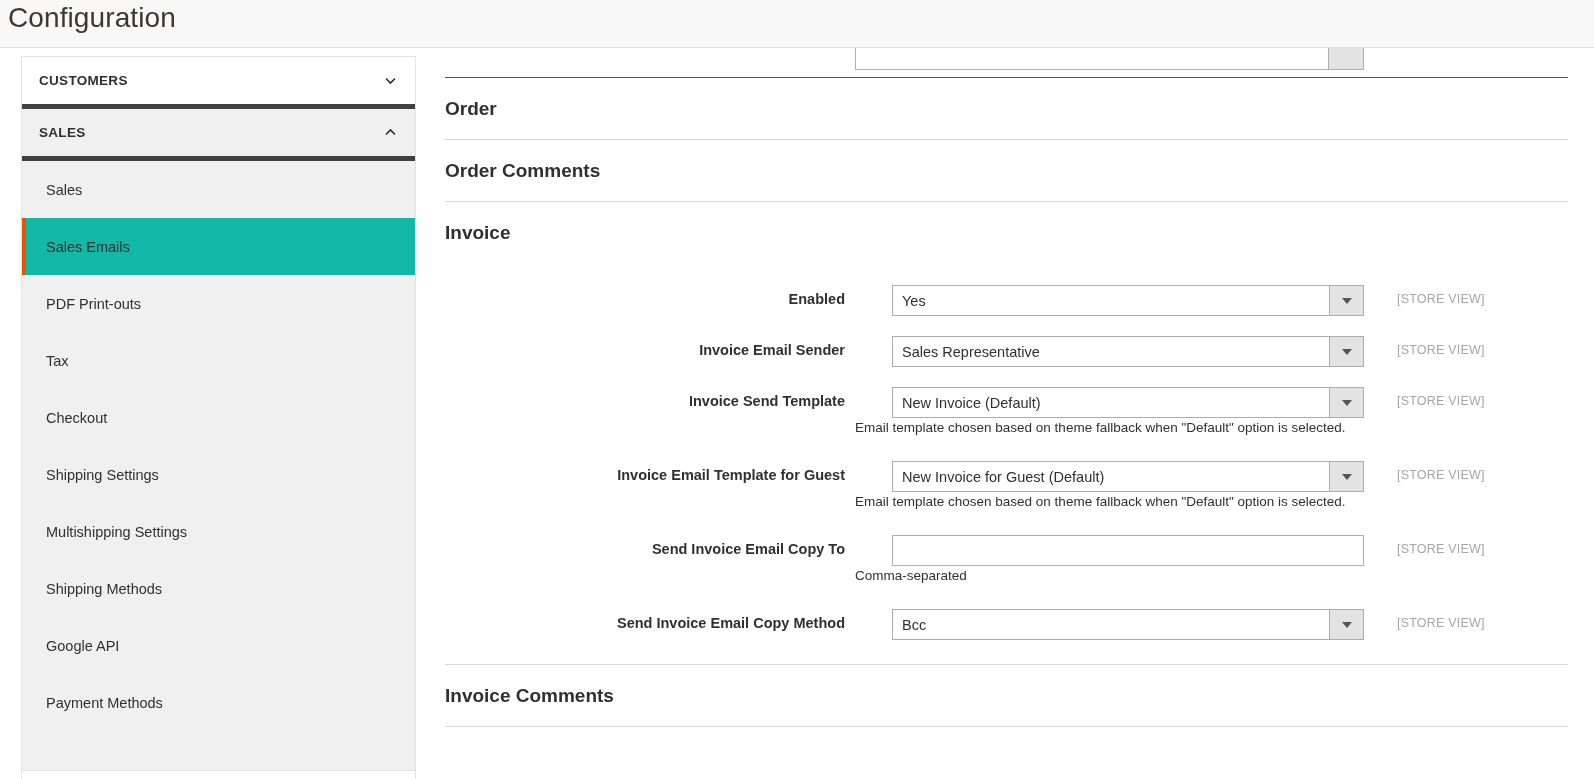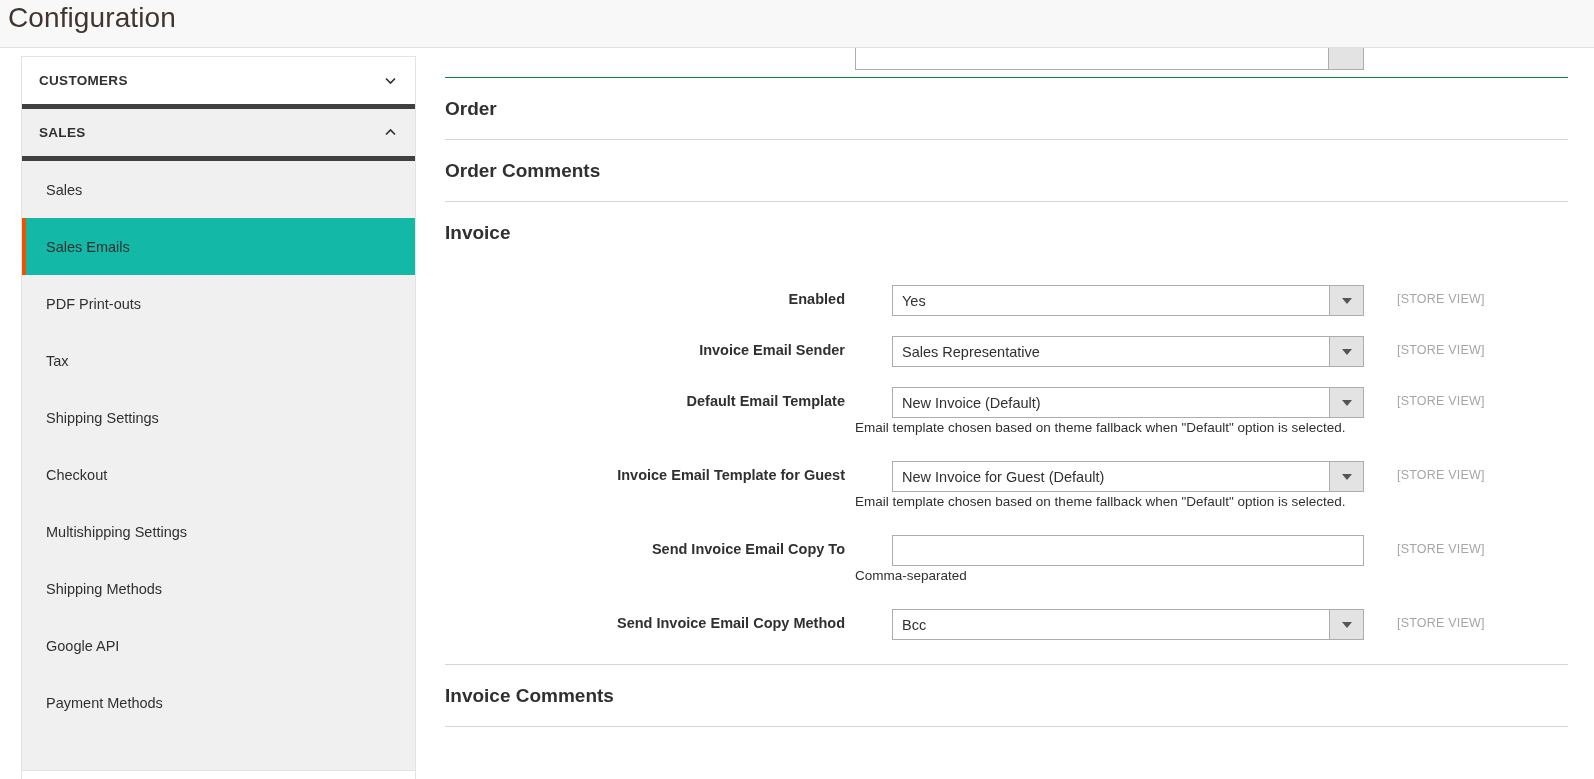--- a/index.html
+++ b/index.html
@@ -200,24 +200,24 @@
       <div class="sub-item active">
         <span>Sales Emails</span>
       </div>
       <div class="sub-item">
         <span>PDF Print-outs</span>
       </div>
       <div class="sub-item">
         <span>Tax</span>
       </div>
       <div class="sub-item">
+        <span>Checkout</span>
+      </div>
+      <div class="sub-item">
         <span>Shipping Settings</span>
-      </div>
-      <div class="sub-item">
-        <span>Checkout</span>
       </div>
       <div class="sub-item">
         <span>Multishipping Settings</span>
       </div>
       <div class="sub-item">
         <span>Shipping Methods</span>
       </div>
       <div class="sub-item">
         <span>Google API</span>
       </div>
@@ -265,21 +265,21 @@
             <span class="sel-value">Sales Representative</span>
             <span class="arrowbox">
                 <span class="tri"></span>
               </span>
           </div>
         </div>
         <div class="f-scope">[STORE VIEW]</div>
       </div>
 
       <div class="row row-h-note">
-        <div class="f-label">Default Email Template</div>
+        <div class="f-label">Invoice Send Template</div>
         <div class="f-control">
           <div class="f-select">
             <span class="sel-value">New Invoice (Default)</span>
             <span class="arrowbox">
                 <span class="tri"></span>
               </span>
           </div>
         </div>
         <div class="f-note">Email template chosen based on theme fallback when "Default" option is selected.</div>
         <div class="f-scope">[STORE VIEW]</div>

